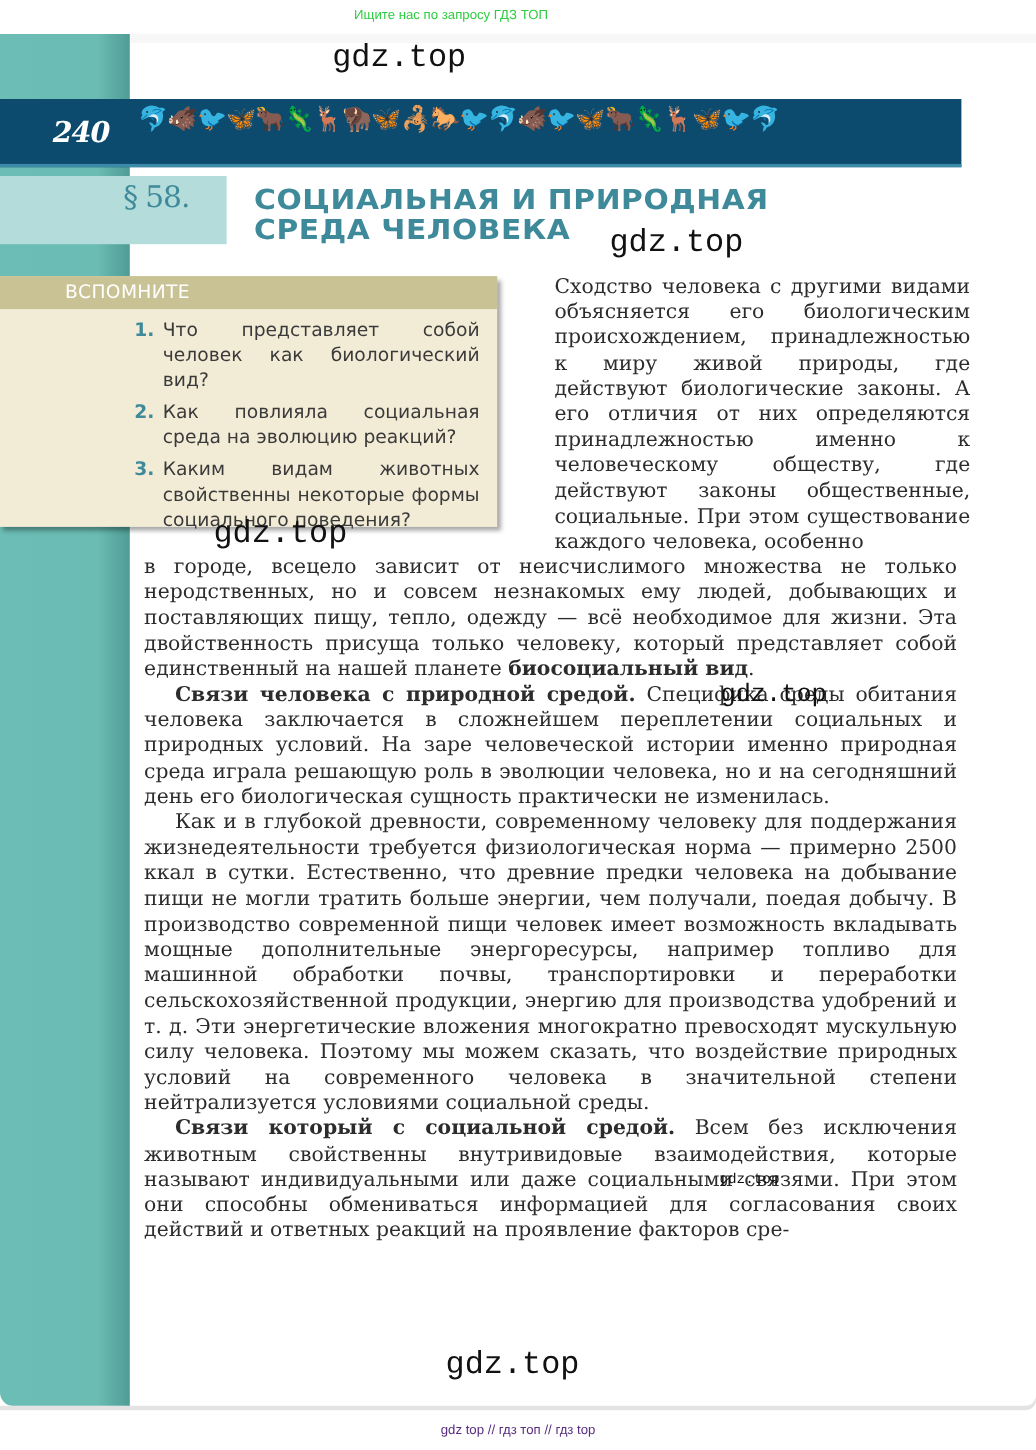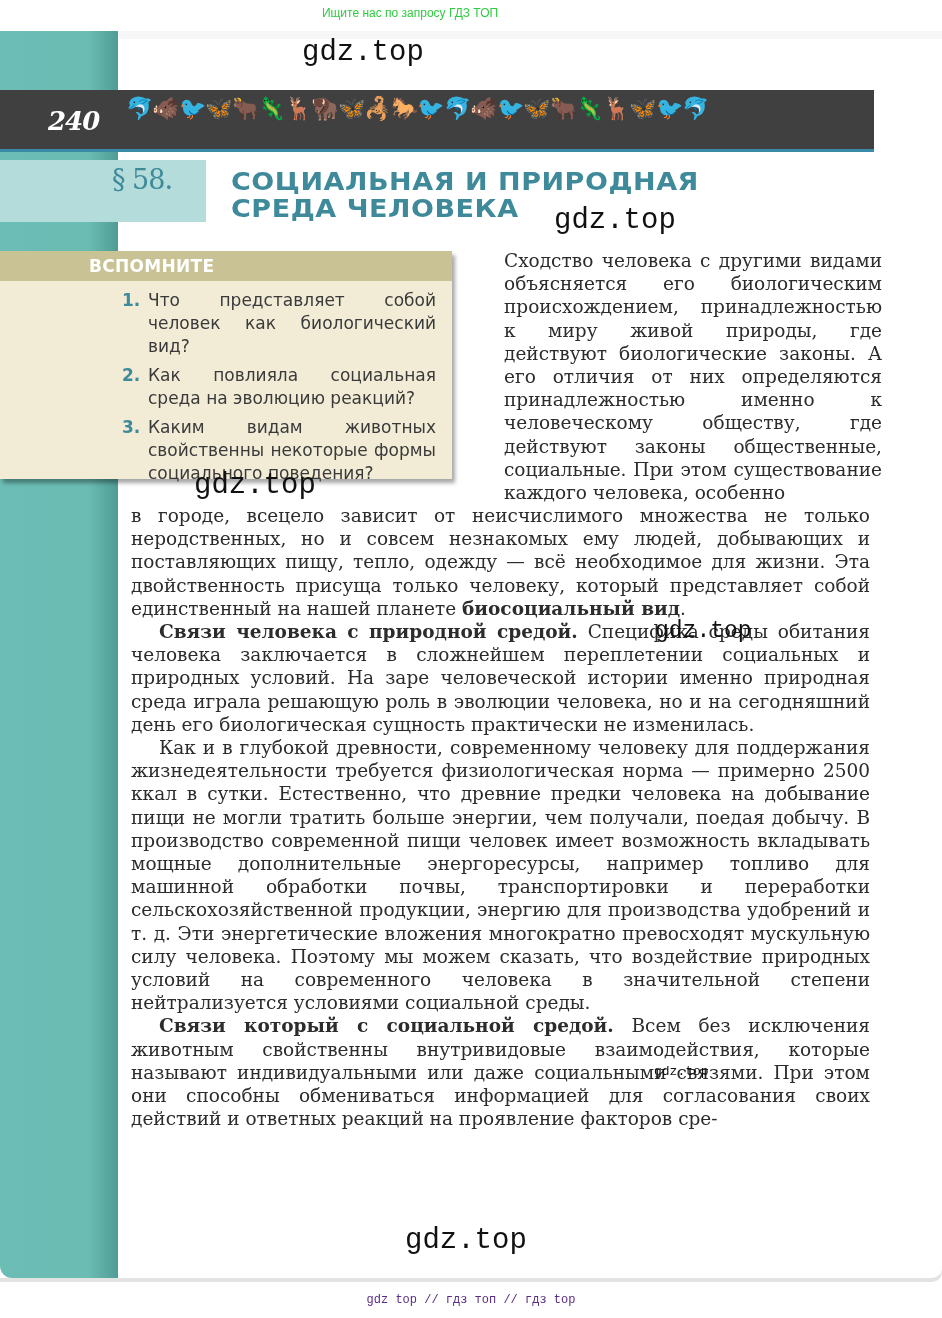--- a/index.html
+++ b/index.html
@@ -16,53 +16,53 @@
   .margin-strip { position: absolute; top: 31px; left: 0; width: 118px; height: 1247px;
     background: linear-gradient(to right, #6bbdb5 0%, #6bbcb3 75%, #4f9c95 100%);
     border-bottom-left-radius: 12px; }
 
   .wm { position: absolute; font-family: Liberation Mono, monospace; color: #111; line-height: 1; }
   .wm-lg { font-size: 29px; }
   .wm-md { font-size: 23px; }
   .wm-sm { font-size: 13px; }
 
   .header-band { position: absolute; top: 90px; left: 0; width: 874px; height: 62px;
-    background: #404040; border-bottom: 3px solid #3a8aa8; }
+    background: #0c4a6e; border-bottom: 3px solid #3a8aa8; }
   .page-number { position: absolute; left: 48px; top: 16px; font-family: "DejaVu Serif", serif;
     font-style: italic; font-weight: bold; font-size: 26px; color: #ffffff; letter-spacing: -1px; }
   .animals { position: absolute; left: 126px; top: 8px; display: flex; gap: 2px;
     color: #d6ecec; font-size: 22px; line-height: 1; }
   .animals span { display: inline-block; width: 24.5px; text-align: center; }
 
   .section-box { position: absolute; top: 160px; left: 0; width: 206px; height: 62px; background: #b4dcdb; }
   .section-num { position: absolute; top: 164px; left: 112px; font-family: "DejaVu Serif", serif;
     font-size: 27px; color: #3e8a9a; letter-spacing: -1px; }
   .section-title { position: absolute; top: 168px; left: 231px; font-family: "DejaVu Sans", sans-serif;
     font-weight: bold; font-size: 25px; line-height: 27px; color: #3e8a9a; letter-spacing: 0.5px; transform: scaleX(1.08); transform-origin: left top; }
 
   .recall-box { position: absolute; top: 251px; left: 0; width: 452px; height: 228px;
     background: #f2ecd7; box-shadow: 3px 4px 4px rgba(0,0,0,0.35); }
-  .recall-header { height: 30px; background: #c8c294; padding-left: 89px; padding-top: 5px;
-    font-family: "DejaVu Sans", sans-serif; font-weight: bold; font-size: 17px; color: #ffffff; letter-spacing: 0.3px; }
+  .recall-header { height: 30px; background: #c8c294; padding-left: 59px; padding-top: 5px;
+    font-family: "DejaVu Sans", sans-serif; font-weight: normal; font-size: 17px; color: #ffffff; letter-spacing: 0.3px; }
   .recall-list { list-style: none; padding-left: 122px; padding-top: 8px; padding-right: 16px; }
   .recall-item { display: flex; font-family: "DejaVu Sans", sans-serif; font-size: 17px;
     line-height: 23px; color: #3a3a3a; margin-bottom: 6px; }
   .recall-num { font-weight: bold; color: #3e8a9a; width: 26px; flex: none; }
   .recall-text { text-align: justify; text-align-last: left; }
 
   .body-text { position: absolute; font-family: "DejaVu Serif", serif; font-size: 18.5px;
     line-height: 23.2px; color: #2c2c2c; text-align: justify; }
   .body-text p { margin: 0; }
   .indent { text-indent: 28px; }
   .col-right { top: 249px; left: 504px; width: 378px; }
   .col-full { top: 504px; left: 131px; width: 739px; }
   b { font-weight: bold; }
 
   .footer { position: absolute; top: 1293px; left: 0; width: 942px; text-align: center;
-    font-family: Liberation Mono, monospace; font-size: 12px; color: #5a2d82; }
+    font-family: Liberation Sans, sans-serif; font-size: 12px; color: #5a2d82; }
 </style>
 </head>
 <body>
 
 <div class="top-banner">Ищите нас по запросу ГДЗ ТОП</div>
 
 <div class="page"></div>
 <div class="page-topstrip"></div>
 <div class="margin-strip"></div>
 

